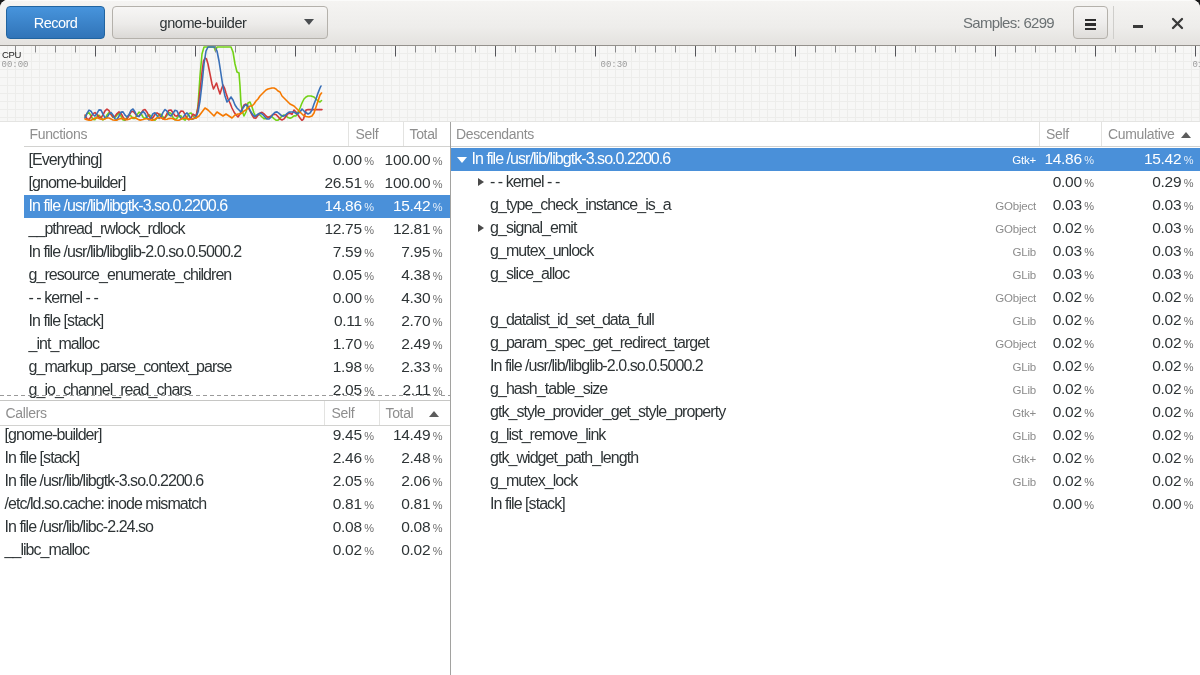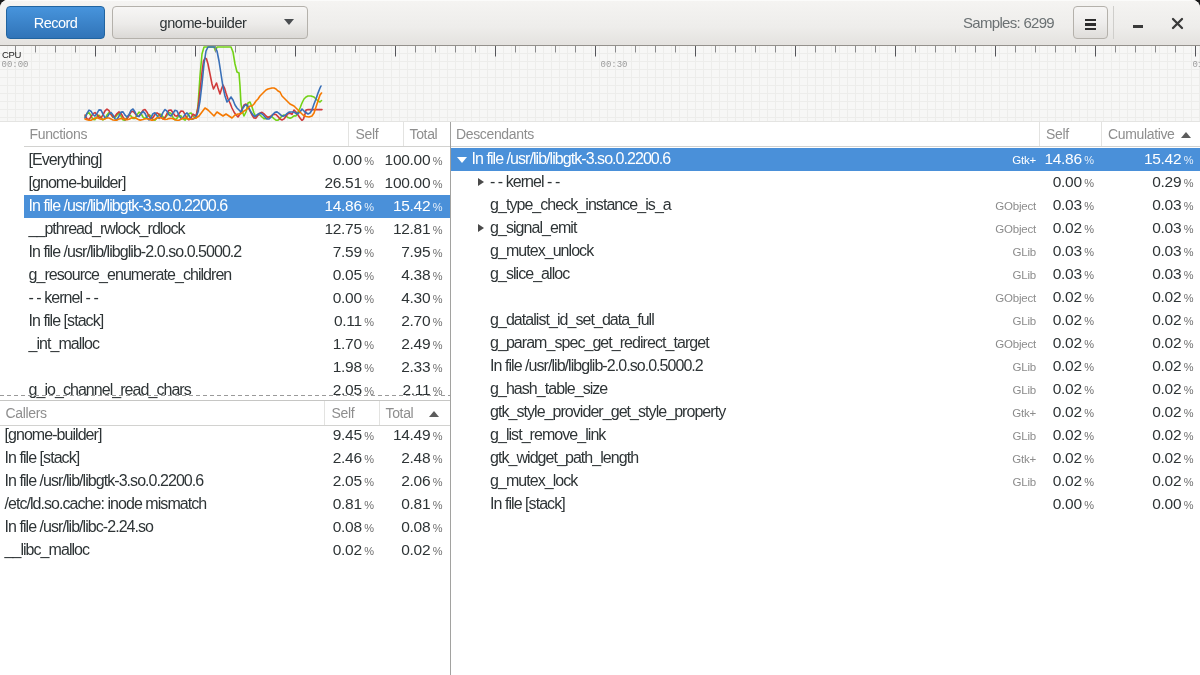--- a/index.html
+++ b/index.html
@@ -3,21 +3,21 @@
 * { margin:0; padding:0; box-sizing:border-box; }
 body { background:#1a1a1a; font-family:"Liberation Sans",sans-serif; width:1200px; height:675px; overflow:hidden; }
 .win { position:absolute; top:0; left:0; width:1200px; height:675px; background:#fff;
        border-radius:8px 8px 0 0; overflow:hidden; }
 .tb { position:absolute; top:0; left:0; width:1200px; height:46px;
       background:linear-gradient(#f5f4f2 0%,#eeedeb 60%,#e4e2df 100%);
       border-bottom:1px solid #94918c; box-shadow:inset 0 1px 0 #fbfbfa; }
 .rec { position:absolute; left:6px; top:6px; width:99px; height:33px; border-radius:4px;
        border:1px solid #2164a0; background:linear-gradient(#4794dc,#3174b8);
        color:#fff; font-size:14.5px; display:flex; align-items:center; justify-content:center; letter-spacing:-0.55px; }
-.combo { position:absolute; left:112px; top:6px; width:196px; height:33px; border-radius:4px;
+.combo { position:absolute; left:112px; top:6px; width:216px; height:33px; border-radius:4px;
          border:1px solid #b4b1ab; background:linear-gradient(#f7f6f5 0%,#ecebe9 55%,#dbd9d6 100%); }
 .combo .lbl { position:absolute; left:0; top:0; width:180px; height:31px; display:flex;
               align-items:center; justify-content:center; font-size:14.5px; color:#2e3436; letter-spacing:-0.45px; }
 .combo .arr { position:absolute; right:13px; top:12px; width:0; height:0;
               border-left:5.5px solid transparent; border-right:5.5px solid transparent;
               border-top:6px solid #4a4d50; }
 .title { position:absolute; left:0; top:8.5px; width:1200px; text-align:center;
          font-size:11.5px; font-weight:bold; color:#2d3335; letter-spacing:-0.4px; }
 .subtitle { position:absolute; left:0; top:23.5px; width:1200px; text-align:center;
             font-size:11px; color:#8f9293; letter-spacing:0px; }
@@ -195,20 +195,21 @@
           <span class="v" style="right:76px">
             <span class="n">1.70</span>
             <span class="p">%</span>
           </span>
           <span class="v" style="right:7.5px">
             <span class="n">2.49</span>
             <span class="p">%</span>
           </span>
         </div>
         <div class="row">
+          <span class="name">g_markup_parse_context_parse</span>
           <span class="v" style="right:76px">
             <span class="n">1.98</span>
             <span class="p">%</span>
           </span>
           <span class="v" style="right:7.5px">
             <span class="n">2.33</span>
             <span class="p">%</span>
           </span>
         </div>
         <div class="row">

